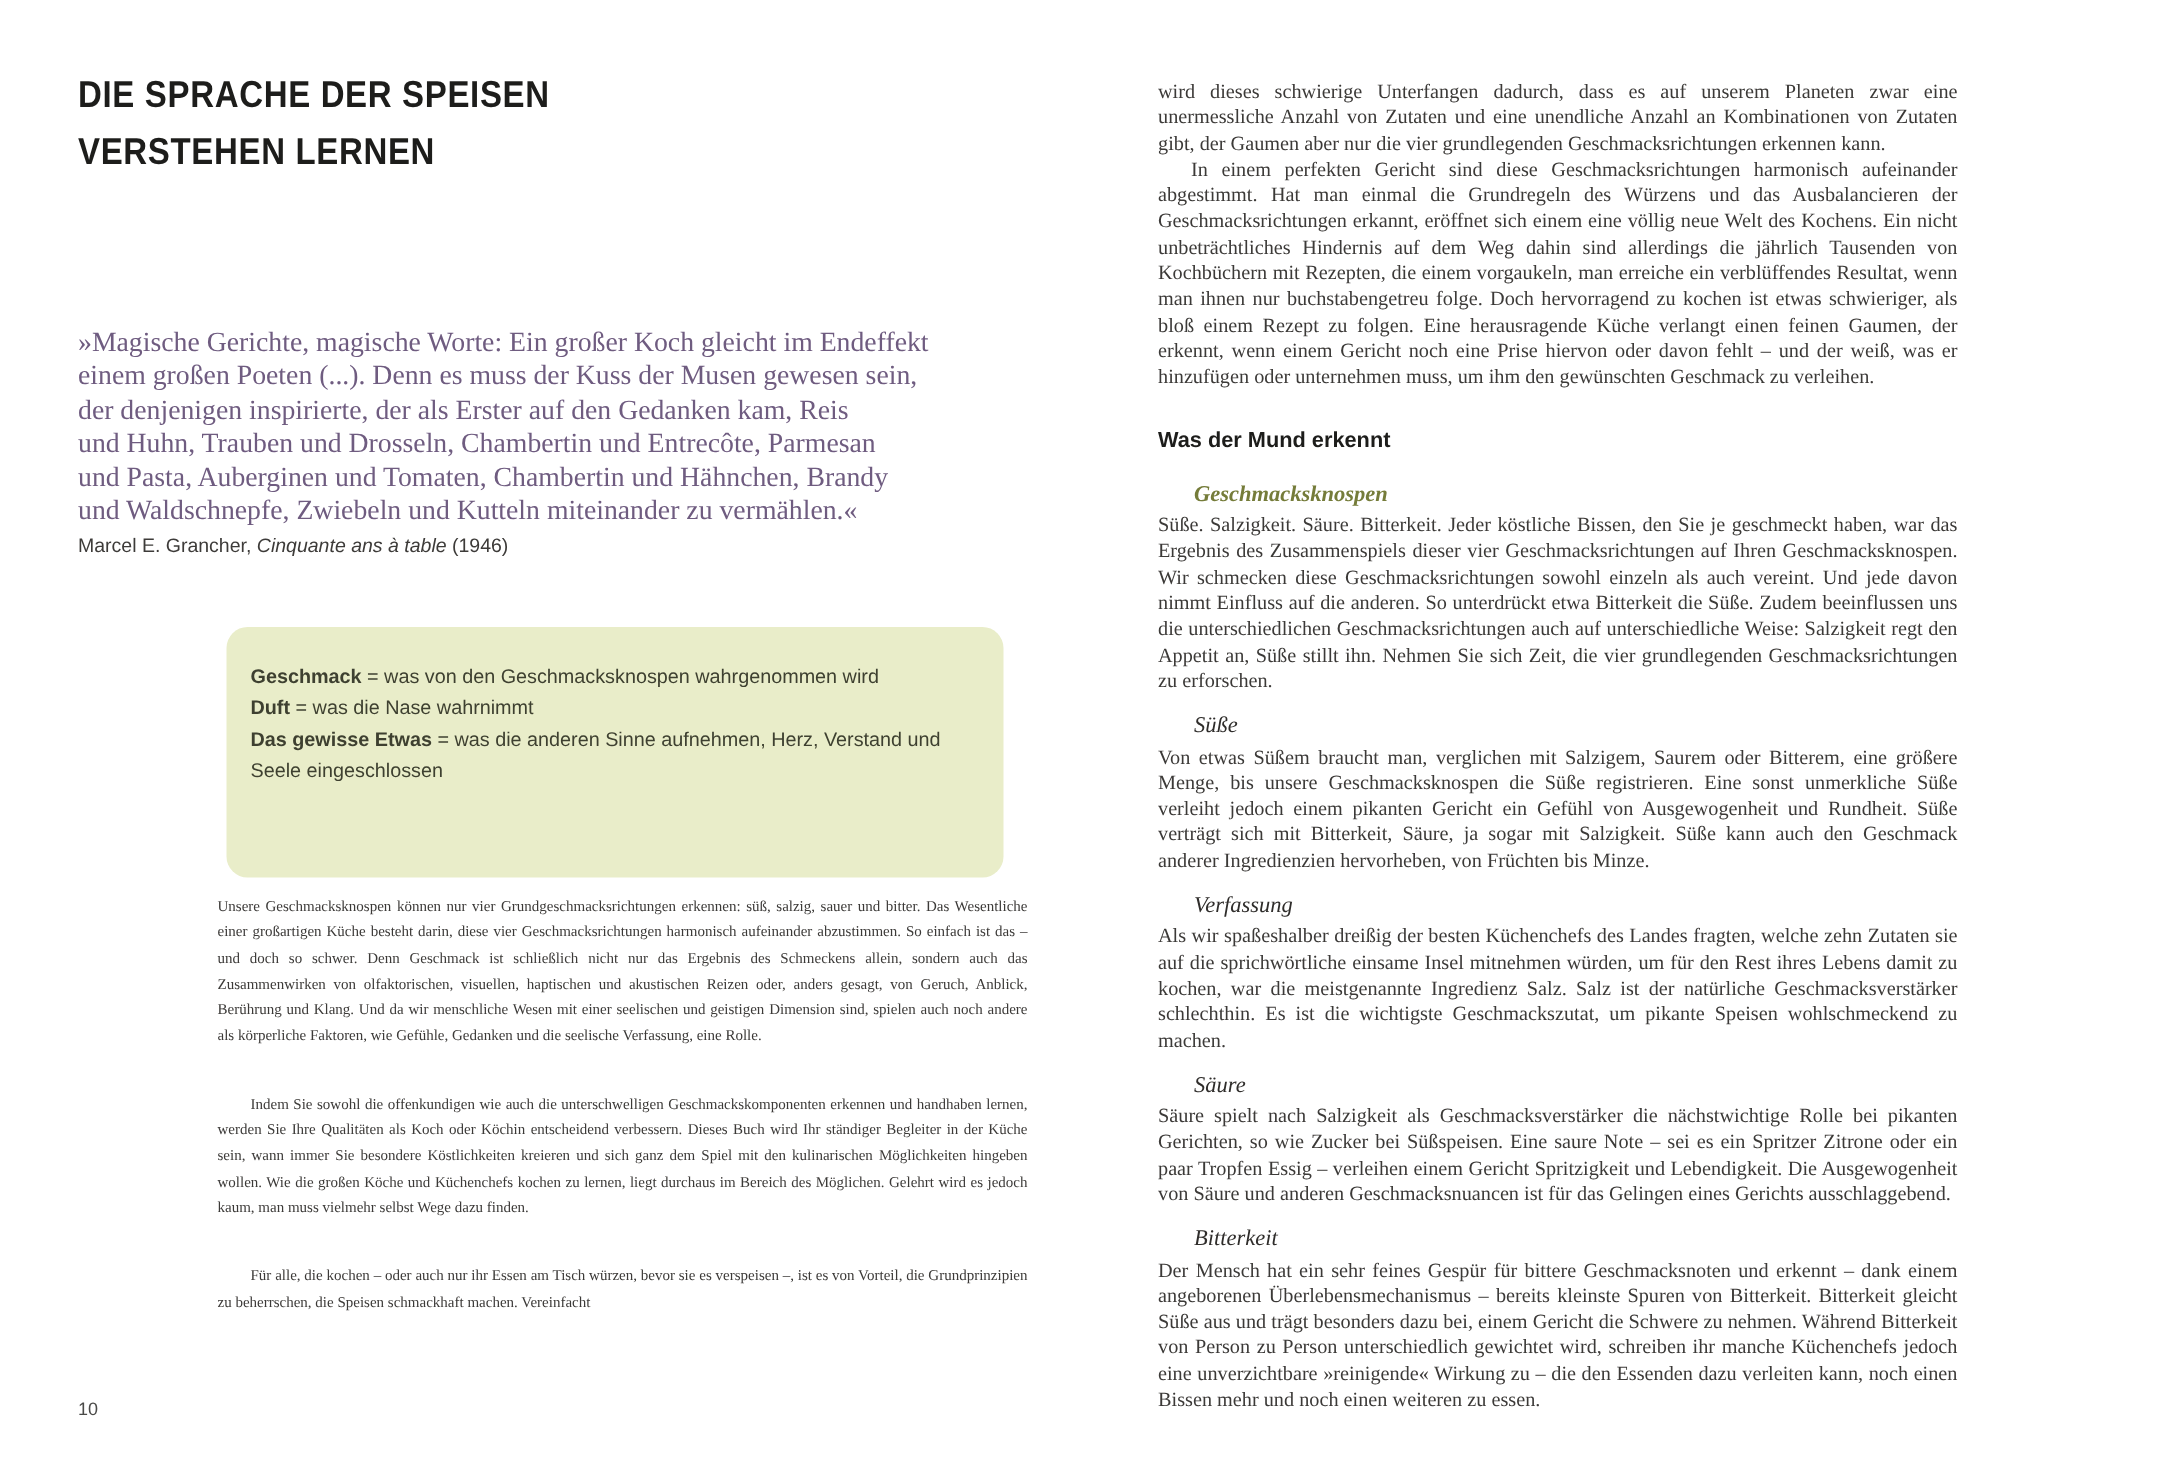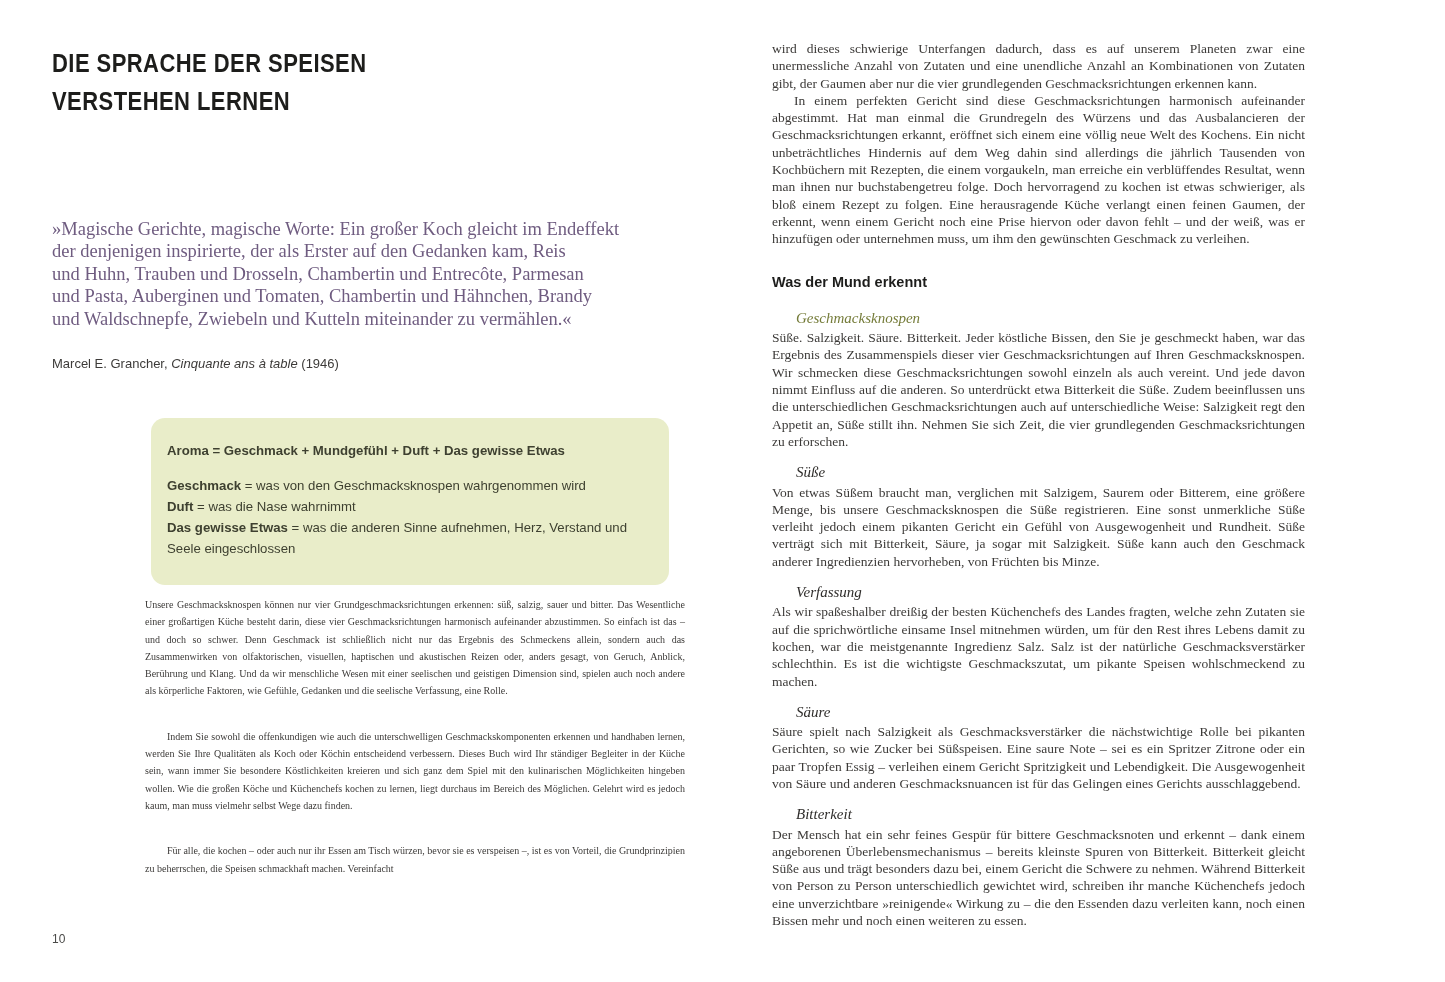--- a/index.html
+++ b/index.html
@@ -62,21 +62,21 @@
 
   .page-number {
     position: absolute; top: 932px;
     font-family: "Liberation Sans", sans-serif;
     font-size: 12px; color: var(--page-number, #4a4a48);
   }
   .page-number.left  { left: 52px; }
 
   
   .right-column {
-    position: absolute; left: 50px; top: 40px; width: 533px;
+    position: absolute; left: 50px; top: 52px; width: 533px;
     font-size: 13.5px; line-height: 17.3px;
     text-align: justify;
   }
   .right-column p { margin: 0; }
   .right-column p.indent { text-indent: 22px; }
 
   .section-heading {
     font-family: "Liberation Sans", sans-serif;
     font-weight: bold; font-size: 14.5px;
     color: var(--title-text, #1d1d1b);
@@ -85,50 +85,50 @@
   }
   .subsection { margin: 0; }
   .sub-heading {
     font-style: italic; font-size: 15px;
     margin: 14px 0 2px 24px;
     text-align: left;
     color: #2f2d2b;
   }
   .sub-heading.accent {
     color: var(--accent-green, #767D3B);
-    font-weight: normal;
+    font-weight: bold;
     margin-top: 19px;
   }
 </style>
 </head>
 <body>
 
 <div class="spread">
 
   <div class="page-left">
 
     <div class="chapter-title">
       <div class="tline">DIE SPRACHE DER SPEISEN</div>
       <div class="tline">VERSTEHEN LERNEN</div>
     </div>
 
     <div class="quote-block">
       <div class="quote-line">»Magische Gerichte, magische Worte: Ein großer Koch gleicht im Endeffekt</div>
+      <div class="quote-line">einem großen Poeten (...). Denn es muss der Kuss der Musen gewesen sein,</div>
       <div class="quote-line">der denjenigen inspirierte, der als Erster auf den Gedanken kam, Reis</div>
       <div class="quote-line">und Huhn, Trauben und Drosseln, Chambertin und Entrecôte, Parmesan</div>
       <div class="quote-line">und Pasta, Auberginen und Tomaten, Chambertin und Hähnchen, Brandy</div>
       <div class="quote-line">und Waldschnepfe, Zwiebeln und Kutteln miteinander zu vermählen.«</div>
     </div>
 
     <div class="quote-attribution">
       <span>Marcel E. Grancher, </span><span class="work">Cinquante ans à table</span><span> (1946)</span>
     </div>
 
     <div class="info-box">
-      <div class="box-headline">Aroma = Geschmack + Mundgefühl + Duft + Das gewisse Etwas</div>
       <div class="box-entry"><b>Geschmack</b><span> = was von den Geschmacksknospen wahrgenommen wird</span></div>
       <div class="box-entry"><b>Duft</b><span> = was die Nase wahrnimmt</span></div>
       <div class="box-entry"><b>Das gewisse Etwas</b><span> = was die anderen Sinne aufnehmen, Herz, Verstand und Seele eingeschlossen</span></div>
     </div>
 
     <div class="body-copy">
       <p>Unsere Geschmacksknospen können nur vier Grundgeschmacksrichtungen erkennen: süß, salzig, sauer und bitter. Das Wesentliche einer großartigen Küche besteht darin, diese vier Geschmacksrichtungen harmonisch aufeinander abzustimmen. So einfach ist das – und doch so schwer. Denn Geschmack ist schließlich nicht nur das Ergebnis des Schmeckens allein, sondern auch das Zusammenwirken von olfaktorischen, visuellen, haptischen und akustischen Reizen oder, anders gesagt, von Geruch, Anblick, Berührung und Klang. Und da wir menschliche Wesen mit einer seelischen und geistigen Dimension sind, spielen auch noch andere als körperliche Faktoren, wie Gefühle, Gedanken und die seelische Verfassung, eine Rolle.</p>
       <p class="indent">Indem Sie sowohl die offenkundigen wie auch die unterschwelligen Geschmackskomponenten erkennen und handhaben lernen, werden Sie Ihre Qualitäten als Koch oder Köchin entscheidend verbessern. Dieses Buch wird Ihr ständiger Begleiter in der Küche sein, wann immer Sie besondere Köstlichkeiten kreieren und sich ganz dem Spiel mit den kulinarischen Möglichkeiten hingeben wollen. Wie die großen Köche und Küchenchefs kochen zu lernen, liegt durchaus im Bereich des Möglichen. Gelehrt wird es jedoch kaum, man muss vielmehr selbst Wege dazu finden.</p>
       <p class="indent">Für alle, die kochen – oder auch nur ihr Essen am Tisch würzen, bevor sie es verspeisen –, ist es von Vorteil, die Grundprinzipien zu beherrschen, die Speisen schmackhaft machen. Vereinfacht</p>
     </div>

